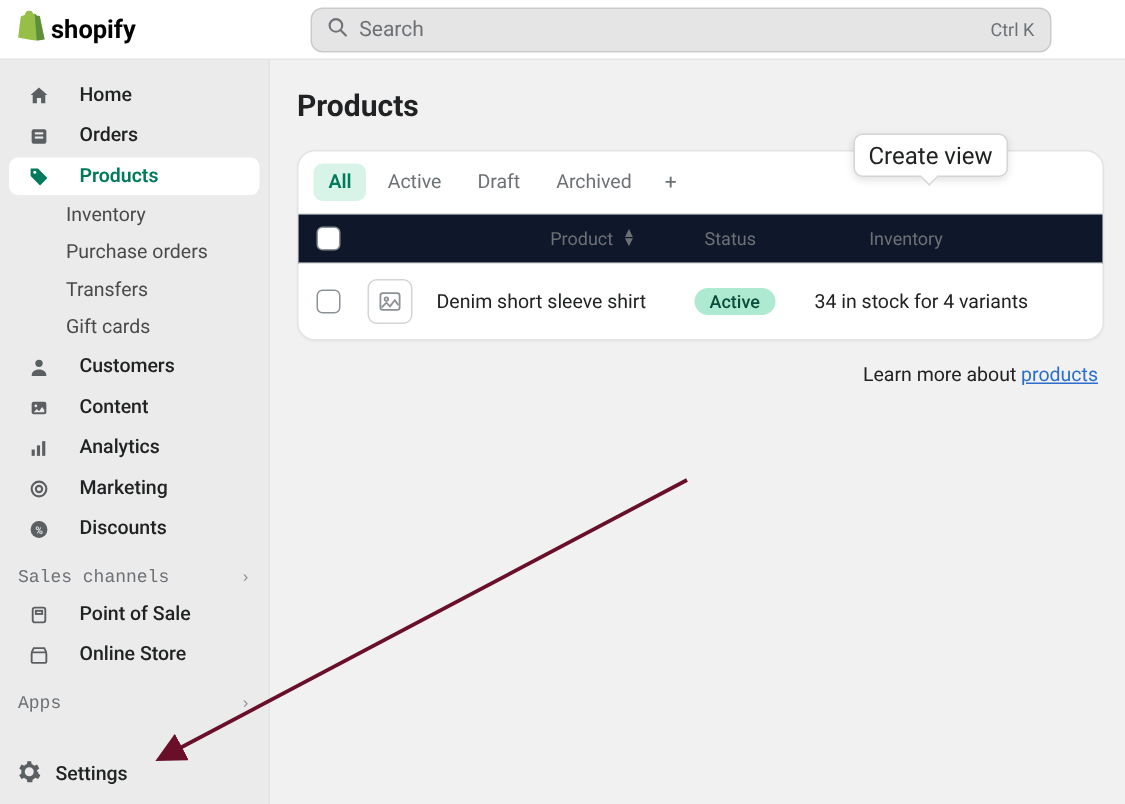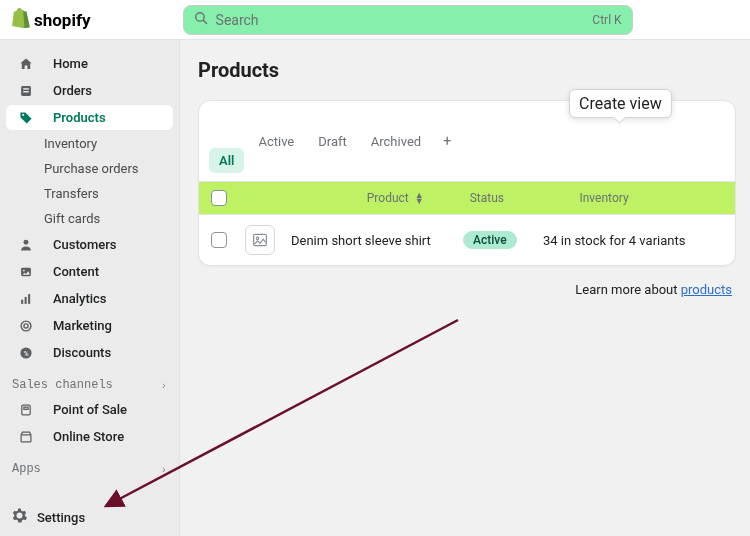--- a/index.html
+++ b/index.html
@@ -15,39 +15,39 @@
   }
 
   
   .topbar {
     height: 40px;
     background: #fff;
     display: flex;
     align-items: center;
     padding: 0 12px;
     border-bottom: 1px solid #e1e3e5;
-    gap: 92px;
+    gap: 116px;
   }
   .logo {
     display: flex;
     align-items: center;
     gap: 4px;
     font-weight: 700;
     font-size: 17px;
     color: #000;
   }
   .search-wrap {
     flex: 1;
     display: flex;
     justify-content: flex-start;
   }
   .search-box {
-    width: 450px;
+    width: 494px;
     height: 30px;
-    background: #86efac;
+    background: #e5e5e5;
     border: 1px solid #c9cccf;
     border-radius: 8px;
     display: flex;
     align-items: center;
     padding: 0 10px;
     color: #6d7175;
     gap: 8px;
   }
   .search-box .kbd {
     margin-left: auto;
@@ -144,21 +144,20 @@
     padding: 5px 10px;
     font-size: 13px;
     color: #6d7175;
     border-radius: 6px;
     cursor: pointer;
   }
   .tab.active {
     background: #d8f3e7;
     color: #007a5c;
     font-weight: 600;
-    margin-top: 39px;
   }
   .tab.add { color: #6d7175; font-size: 14px; padding: 4px 8px; }
 
   .tooltip {
     position: absolute;
     top: -12px;
     left: 370px;
     background: #fff;
     border: 1px solid #d2d5d8;
     border-radius: 6px;
@@ -180,21 +179,21 @@
     background: #fff;
     border-right: 1px solid #d2d5d8;
     border-bottom: 1px solid #d2d5d8;
     transform: rotate(45deg);
   }
 
   .thead {
     display: flex;
     align-items: center;
     padding: 8px 12px;
-    background: #bef264;
+    background: #0f172a;
     border-bottom: 1px solid #e1e3e5;
     font-size: 12px;
     color: #6d7175;
     gap: 46px;
   }
   .col-check { width: 34px; display:flex; align-items:center; }
   .col-img { width: 46px; }
   .col-product { flex: 1.3; display:flex; align-items:center; gap:4px; }
   .col-status { width: 80px; }
   .col-inventory { width: 180px; }

